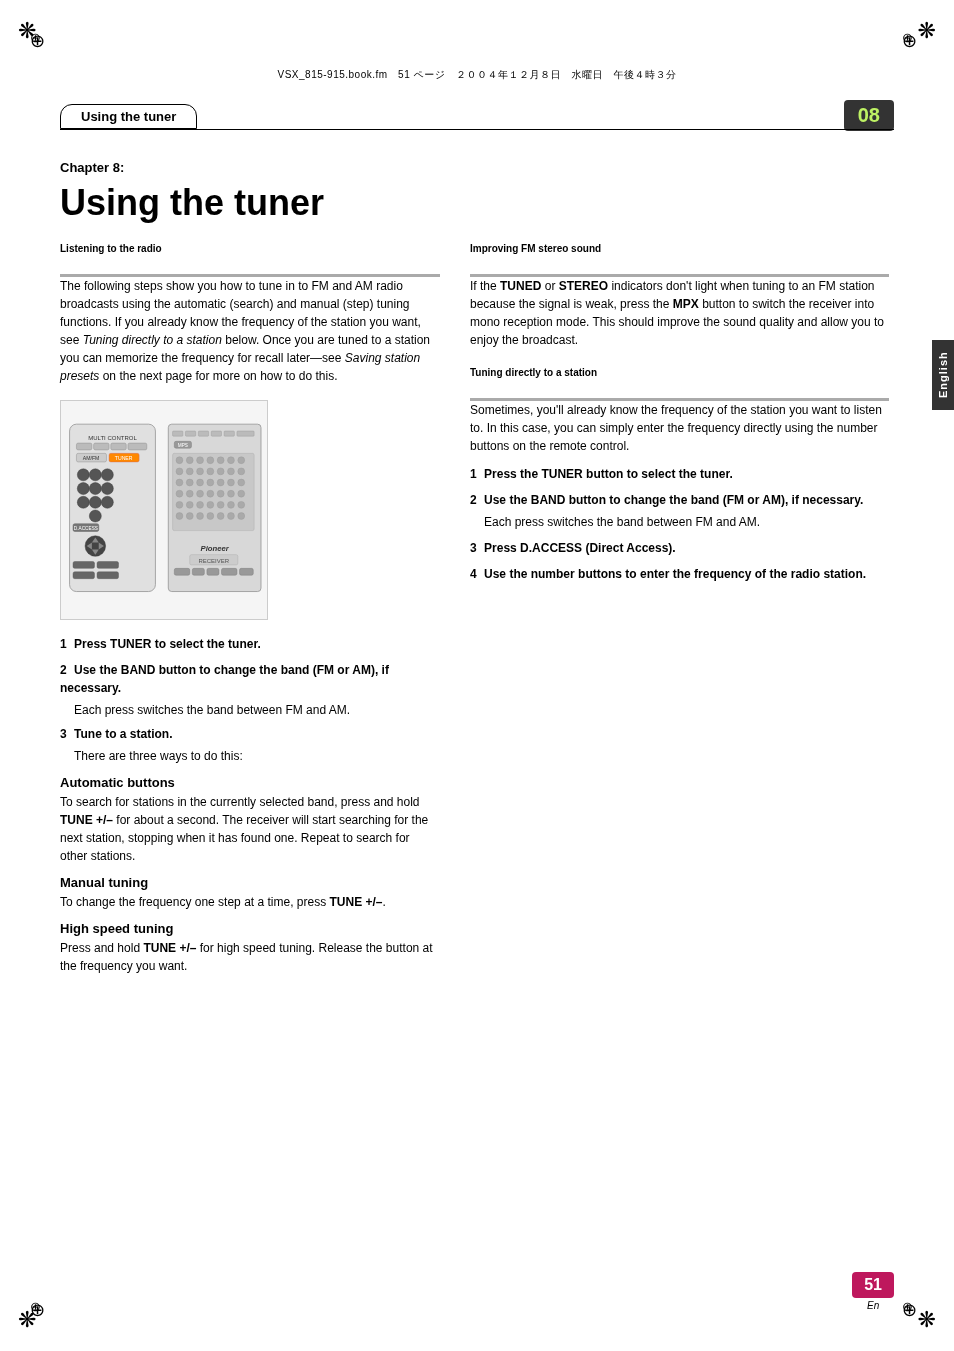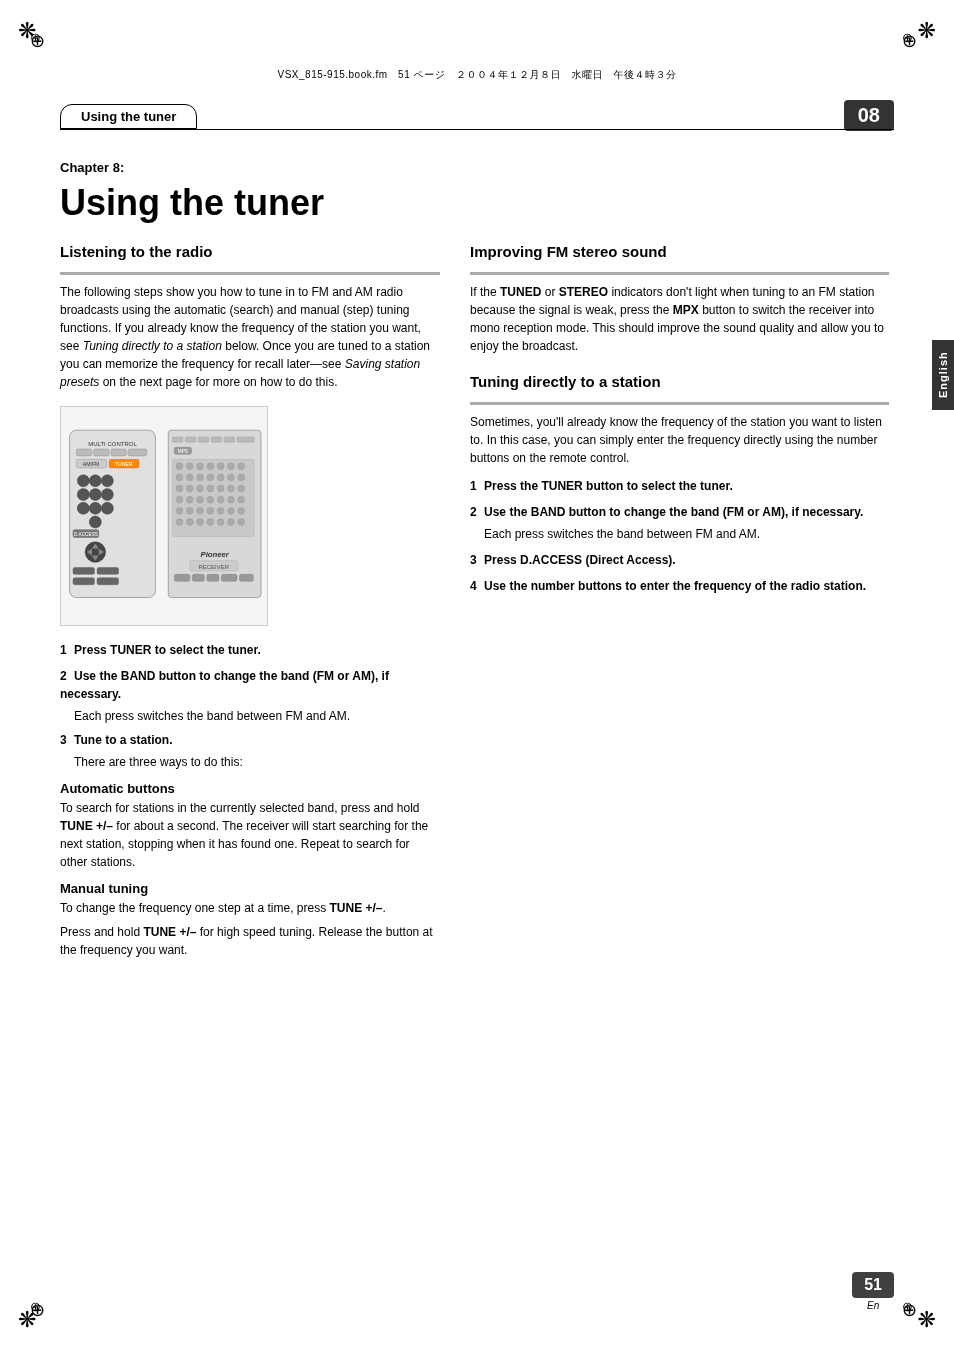--- a/index.html
+++ b/index.html
@@ -30,21 +30,21 @@
       border-radius: 12px 12px 0 0;
       padding: 4px 20px;
       font-size: 13px;
       font-weight: bold;
       background: #fff;
       position: relative;
       bottom: -1px;
     }
     .header-chapter-num {
       background: #333;
-      color: #ffffff;
+      color: #bef264;
       font-size: 20px;
       font-weight: bold;
       padding: 4px 14px;
       border-radius: 4px;
       min-width: 50px;
       text-align: center;
     }
     .header-line {
       position: absolute;
       top: 129px;
@@ -118,25 +118,24 @@
     .col-left {
       flex: 0 0 380px;
       max-width: 380px;
     }
     .col-right {
       flex: 1;
     }
 
     
     .section-heading {
-      font-size: 15px;
+      font-size: 10px;
       font-weight: bold;
       border-bottom: 3px solid #aaa;
-      padding-bottom: 12px;
-      margin-bottom: 8px;
+      padding-bottom: 20px;
     }
 
     .subsection-heading {
       font-size: 13px;
       font-weight: bold;
       margin-top: 10px;
       margin-bottom: 3px;
     }
 
     p {
@@ -176,21 +175,21 @@
     
     .page-footer {
       position: absolute;
       bottom: 40px;
       right: 60px;
       display: flex;
       flex-direction: column;
       align-items: center;
     }
     .page-num-box {
-      background: #404040;
+      background: #be185d;
       color: #fff;
       font-size: 16px;
       font-weight: bold;
       padding: 4px 12px;
       border-radius: 4px;
       min-width: 40px;
       text-align: center;
     }
     .page-en {
       font-size: 10px;
@@ -388,20 +387,21 @@
         <strong>Tune to a station.</strong>
       </div>
       <p style="margin-left:14px;">There are three ways to do this:</p>
 
       <div class="subsection-heading">Automatic buttons</div>
       <p>To search for stations in the currently selected band, press and hold <strong>TUNE +/–</strong> for about a second. The receiver will start searching for the next station, stopping when it has found one. Repeat to search for other stations.</p>
 
       <div class="subsection-heading">Manual tuning</div>
       <p>To change the frequency one step at a time, press <strong>TUNE +/–</strong>.</p>
 
+      <div class="subsection-heading">High speed tuning</div>
       <p>Press and hold <strong>TUNE +/–</strong> for high speed tuning. Release the button at the frequency you want.</p>
     </div>
 
     <div class="col-right">
 
       <div class="section-heading">Improving FM stereo sound</div>
       <p>If the <strong>TUNED</strong> or <strong>STEREO</strong> indicators don't light when tuning to an FM station because the signal is weak, press the <strong>MPX</strong> button to switch the receiver into mono reception mode. This should improve the sound quality and allow you to enjoy the broadcast.</p>
 
       <div class="section-heading" style="margin-top:18px;">Tuning directly to a station</div>
       <p>Sometimes, you'll already know the frequency of the station you want to listen to. In this case, you can simply enter the frequency directly using the number buttons on the remote control.</p>

